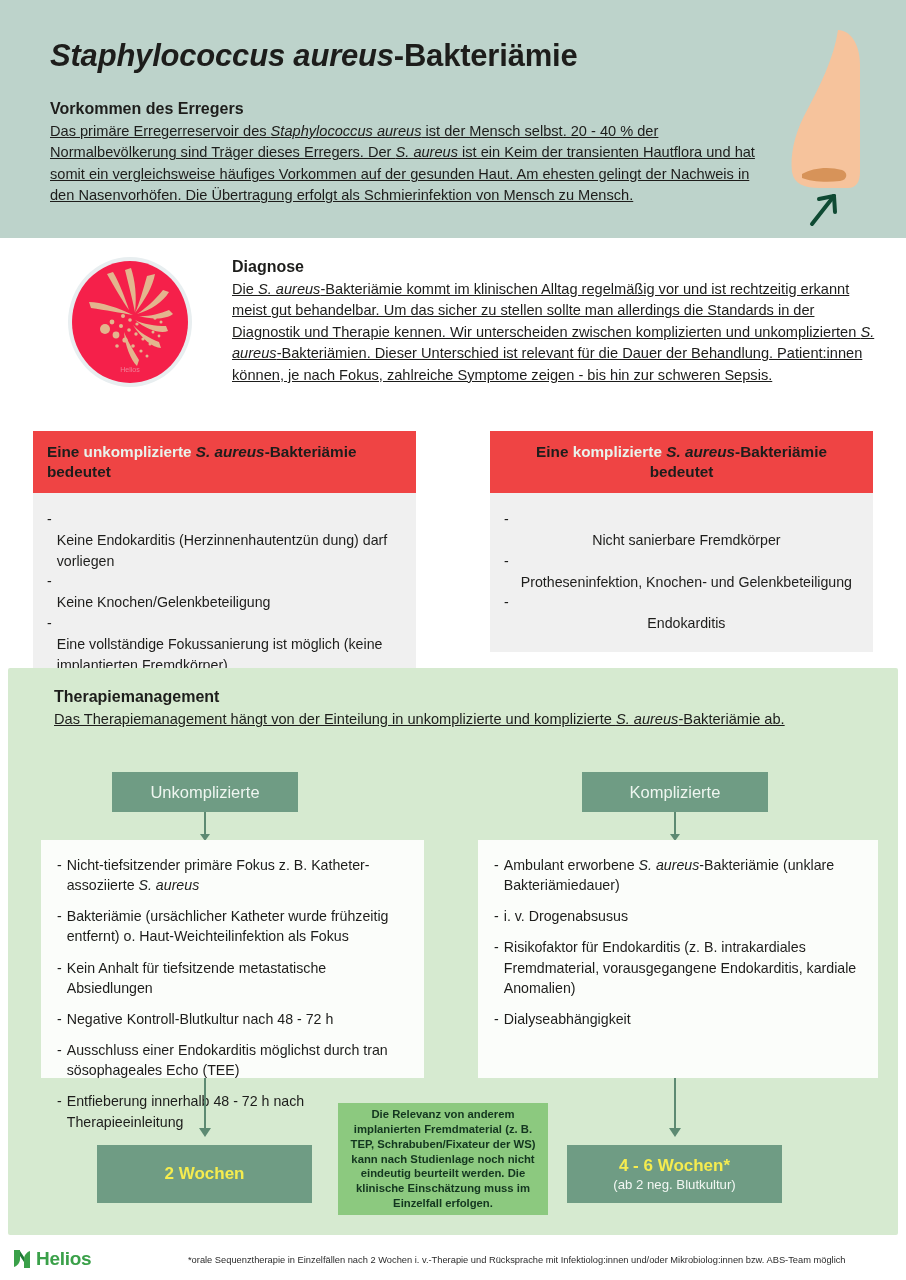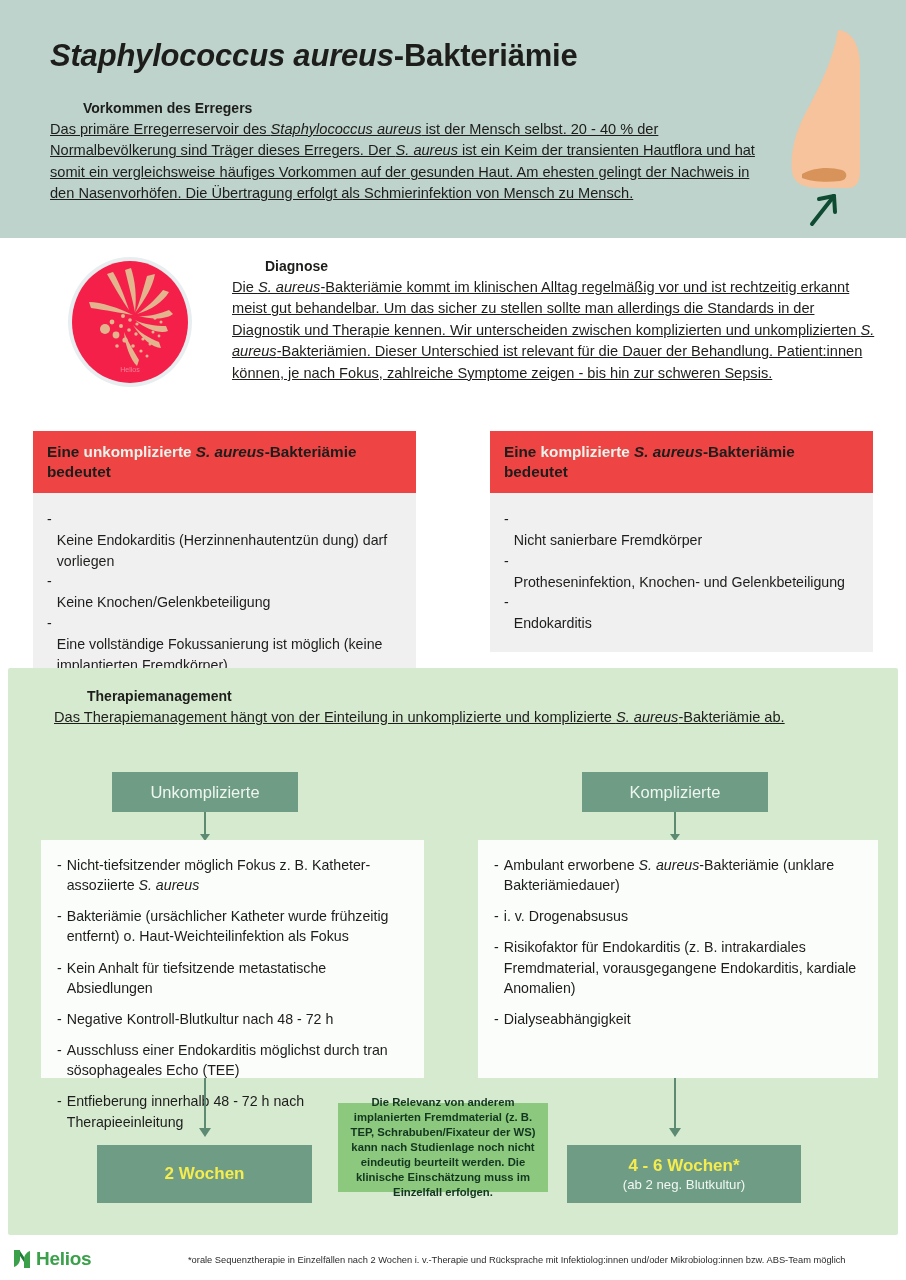--- a/index.html
+++ b/index.html
@@ -41,24 +41,23 @@
   }
   .title .ital { font-style: italic; }
 
   .banner-sub {
     position: absolute;
     left: 50px;
     top: 100px;
     width: 720px;
   }
   .sec-head {
-    font-size: 14px;
+    font-size: 16px;
     font-weight: bold;
     margin-bottom: 3px;
-    margin-left: 33px;
   }
   .body-text {
     font-size: 14.6px;
     line-height: 1.47;
     text-decoration: underline;
   }
   .body-text i { font-style: italic; }
 
   
   .nose-wrap {
@@ -90,21 +89,21 @@
     top: 20px;
     width: 650px;
   }
 
   
   .defbox {
     position: absolute;
     top: 431px;
   }
   .defbox.left  { left: 33px;  width: 383px; }
-  .defbox.right { left: 490px; width: 383px; }
+  .defbox.right { left: 490px; width: 383px; text-align: center; }
 
   .defbox-head {
     background: #ef4444;
     padding: 11px 14px 12px 14px;
     font-size: 15.3px;
     font-weight: bold;
     line-height: 1.28;
     color: #1d1d1b;
   }
   .defbox-head .hl { color: #e9f3ec; }
@@ -222,37 +221,37 @@
     top: 477px;
     height: 58px;
     background: #6f9c84;
     display: flex;
     flex-direction: column;
     align-items: center;
     justify-content: center;
     gap: 1px;
   }
   .result.left  { left: 89px;  width: 215px; }
-  .result.right { left: 559px; width: 234px; }
+  .result.right { left: 559px; width: 215px; }
   .result .big {
     color: #f5ec4f;
     font-size: 17px;
     font-weight: bold;
   }
   .result .small {
     color: #f2f7f3;
     font-size: 13.2px;
   }
 
   .notebox {
     position: absolute;
     left: 330px;
     top: 435px;
     width: 210px;
-    height: 89px;
+    height: 112px;
     background: #8cc97f;
     color: #13361f;
     font-size: 11.3px;
     line-height: 1.32;
     font-weight: bold;
     text-align: center;
     padding: 8px 9px;
     display: flex;
     align-items: center;
     justify-content: center;
@@ -436,21 +435,21 @@
     <div class="pill right">Komplizierte</div>
 
     <div class="connector left"></div>
     <div class="conn-head left"></div>
     <div class="connector right"></div>
     <div class="conn-head right"></div>
 
     <div class="critbox left">
       <div class="crit-item">
         <span class="mk">-</span>
-        <span class="tx"><span>Nicht-tiefsitzender möglich Fokus z. B. Katheter-assoziierte </span><i>S. aureus</i></span>
+        <span class="tx"><span>Nicht-tiefsitzender primäre Fokus z. B. Katheter-assoziierte </span><i>S. aureus</i></span>
       </div>
       <div class="crit-item">
         <span class="mk">-</span>
         <span class="tx">Bakteriämie (ursächlicher Katheter wurde frühzeitig entfernt) o. Haut-Weichteilinfektion als Fokus</span>
       </div>
       <div class="crit-item">
         <span class="mk">-</span>
         <span class="tx">Kein Anhalt für tiefsitzende metastatische Absiedlungen</span>
       </div>
       <div class="crit-item">

